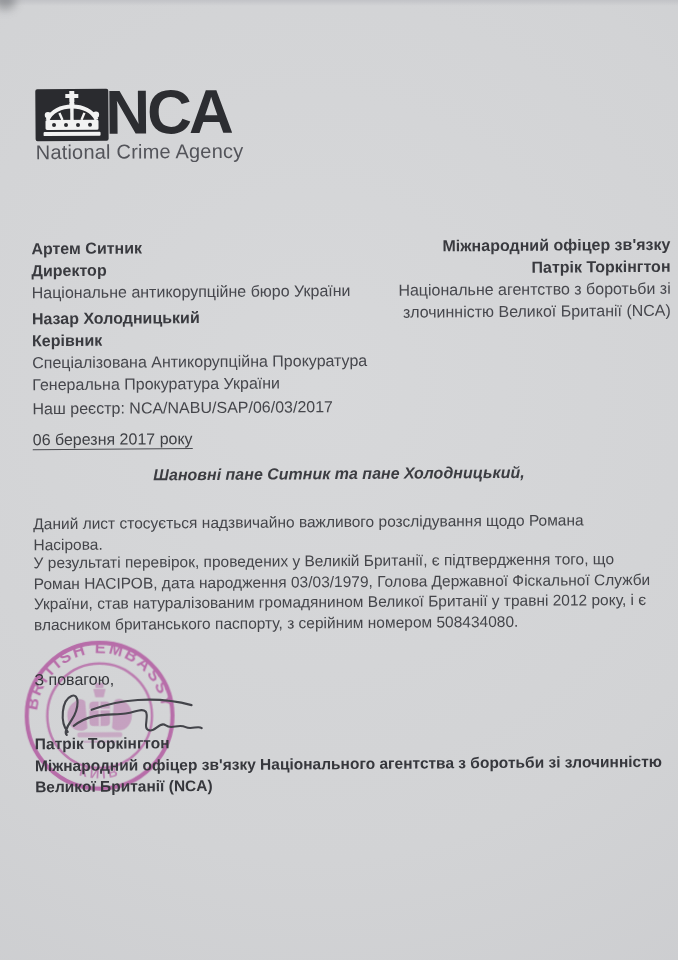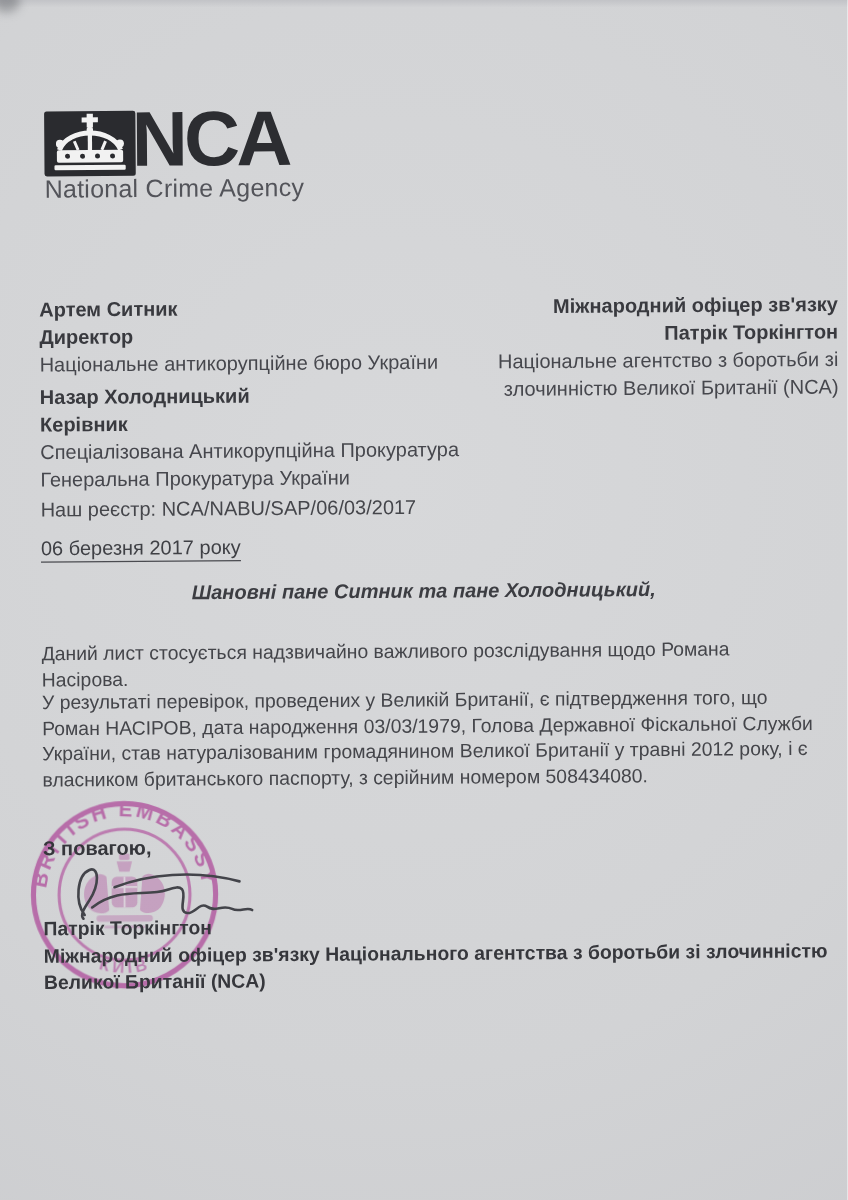--- a/index.html
+++ b/index.html
@@ -29,21 +29,21 @@
   .addr-right{right:28px;top:236px;width:330px;text-align:right;}
   .addr-left-2{left:33px;top:306px;}
   .ref-line{position:absolute;left:33px;top:398px;font-size:16px;color:#45464b;}
   .date-line{position:absolute;left:33px;top:429px;font-size:16px;color:#3f4045;}
   .date-line span{border-bottom:1.5px solid #4a4b50;padding-bottom:1px;}
   .salutation{position:absolute;left:0;top:465px;width:678px;text-align:center;font-size:16px;font-weight:700;font-style:italic;color:#3c3d42;}
   .para{position:absolute;left:33px;font-size:15.5px;line-height:20.5px;color:#44454a;}
   .para-1{top:512px;width:615px;}
   .para-2{top:551px;width:618px;}
   
-  .valediction{position:absolute;left:33px;top:669px;font-size:16px;font-weight:700;color:#35363b;z-index:3;}
+  .valediction{position:absolute;left:33px;top:669px;font-size:16px;font-weight:400;color:#35363b;z-index:3;}
   .signature{position:absolute;left:50px;top:684px;z-index:3;}
   .closing-block{position:absolute;left:33px;top:731px;width:628px;font-size:15.5px;line-height:21.5px;font-weight:700;color:#36373c;z-index:3;}
   
   .stamp{position:absolute;left:20px;top:636px;width:156px;height:156px;z-index:2;opacity:0.82;mix-blend-mode:multiply;}
   
   .artifact{position:absolute;pointer-events:none;}
   .artifact.tl{left:-6px;top:-8px;width:22px;height:18px;background:rgba(60,62,70,0.35);border-radius:50%;filter:blur(4px);}
   .artifact.edge{left:0;top:0;width:678px;height:6px;background:linear-gradient(#c2c3c7,rgba(200,201,205,0));}
 </style>
 </head>

